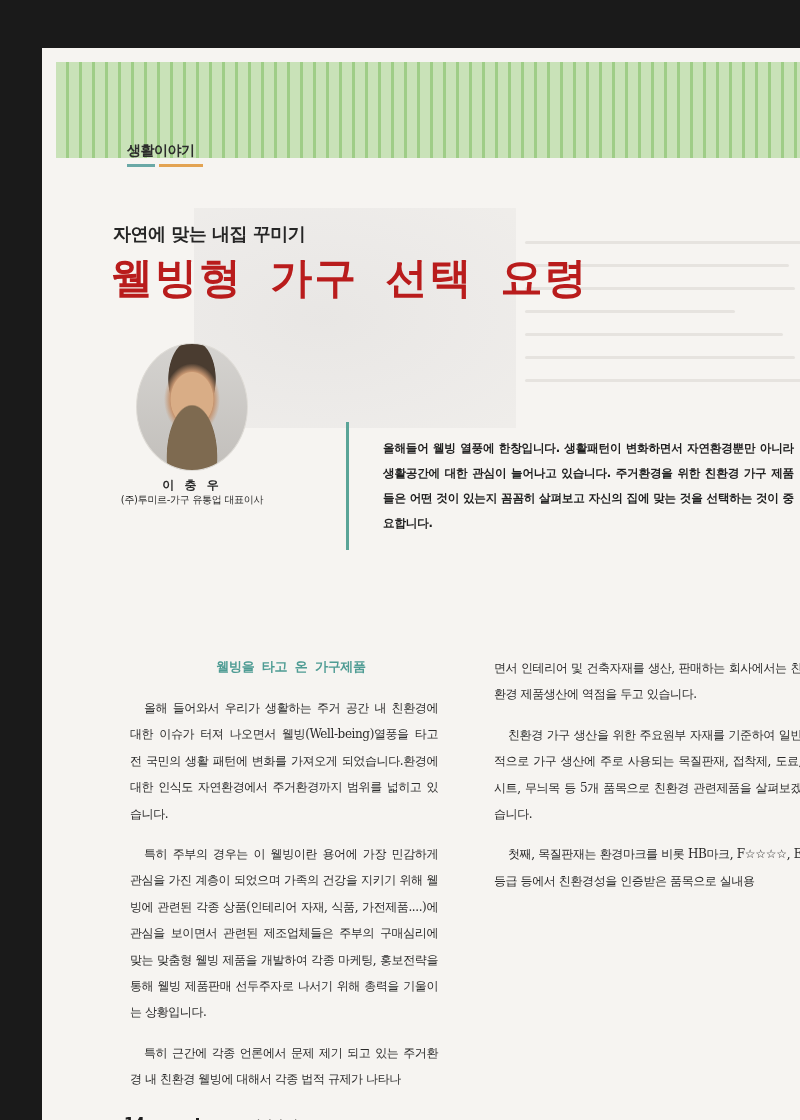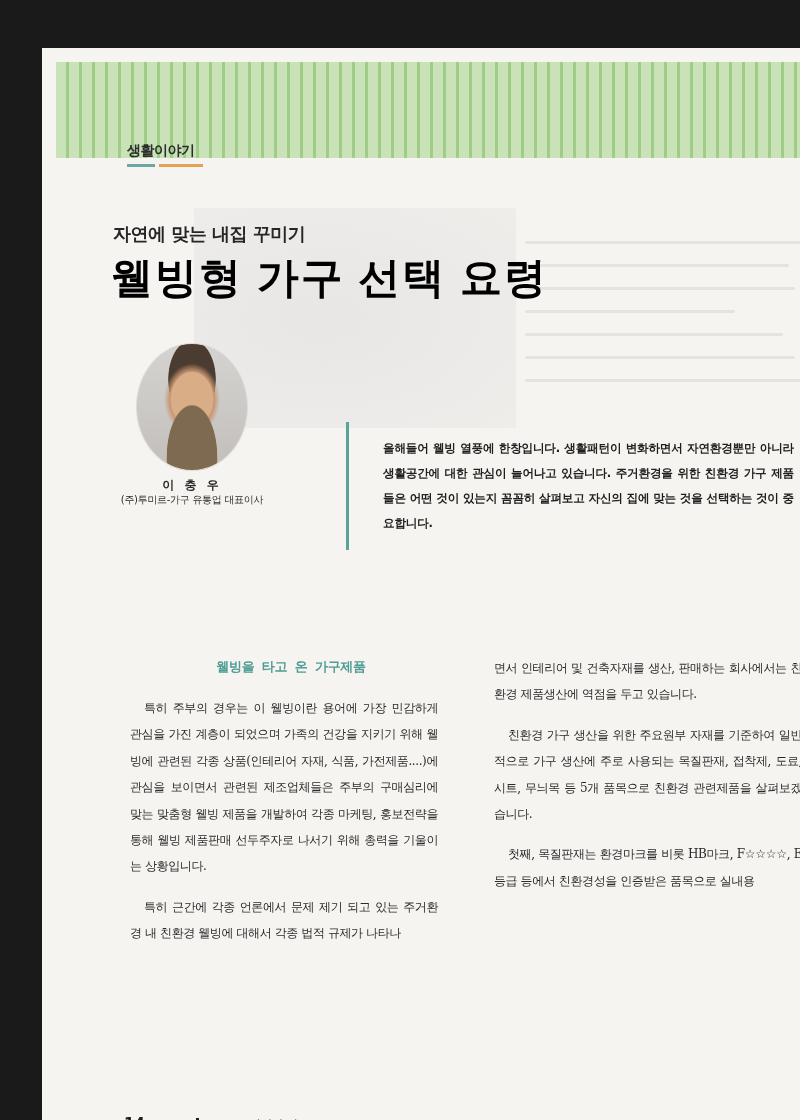--- a/index.html
+++ b/index.html
@@ -51,22 +51,22 @@
   .ghost-line {
     height: 3px; margin-bottom: 20px; background: #e6e3df; border-radius: 2px;
   }
 
   .subtitle {
     position: absolute; left: 57px; top: 160px;
     font-size: 18px; font-weight: bold; color: #262626; letter-spacing: -0.5px;
   }
   .title {
     position: absolute; left: 55px; top: 188px;
-    font-family: Liberation Sans, sans-serif; font-weight: bold;
-    font-size: 42px; color: #000000; letter-spacing: 2px;
+    font-family: Liberation Mono, monospace; font-weight: bold;
+    font-size: 42px; color: #b91c1c; letter-spacing: 2px;
   }
 
   
   .author-photo {
     position: absolute; left: 80px; top: 281px; width: 112px; height: 128px;
     border-radius: 50%;
     background: radial-gradient(ellipse at 50% 90%, #7e6a50 0 32%, transparent 33%),
                 radial-gradient(ellipse at 50% 44%, #d9ad86 0 27%, #c69570 28%, transparent 36%),
                 radial-gradient(ellipse at 50% 28%, #4a3c30 0 30%, transparent 31%),
                 linear-gradient(#d5d3d0, #c2bfbb);
@@ -145,20 +145,21 @@
   <div class="author-photo"></div>
   <div class="author-name">이 충 우</div>
   <div class="author-affiliation">(주)투미르-가구 유통업 대표이사</div>
 
   <div class="lead">
     <p class="lead-text">올해들어 웰빙 열풍에 한창입니다. 생활패턴이 변화하면서 자연환경뿐만 아니라 생활공간에 대한 관심이 늘어나고 있습니다. 주거환경을 위한 친환경 가구 제품들은 어떤 것이 있는지 꼼꼼히 살펴보고 자신의 집에 맞는 것을 선택하는 것이 중요합니다.</p>
   </div>
 
   <div class="col col-left">
     <h3>웰빙을 타고 온 가구제품</h3>
+    <p>올해 들어와서 우리가 생활하는 주거 공간 내 친환경에 대한 이슈가 터져 나오면서 웰빙(Well-being)열풍을 타고 전 국민의 생활 패턴에 변화를 가져오게 되었습니다.환경에 대한 인식도 자연환경에서 주거환경까지 범위를 넓히고 있습니다.</p>
     <p>특히 주부의 경우는 이 웰빙이란 용어에 가장 민감하게 관심을 가진 계층이 되었으며 가족의 건강을 지키기 위해 웰빙에 관련된 각종 상품(인테리어 자재, 식품, 가전제품....)에 관심을 보이면서 관련된 제조업체들은 주부의 구매심리에 맞는 맞춤형 웰빙 제품을 개발하여 각종 마케팅, 홍보전략을 통해 웰빙 제품판매 선두주자로 나서기 위해 총력을 기울이는 상황입니다.</p>
     <p>특히 근간에 각종 언론에서 문제 제기 되고 있는 주거환경 내 친환경 웰빙에 대해서 각종 법적 규제가 나타나</p>
   </div>
 
   <div class="col col-right">
     <p class="cont">면서 인테리어 및 건축자재를 생산, 판매하는 회사에서는 친환경 제품생산에 역점을 두고 있습니다.</p>
     <p>친환경 가구 생산을 위한 주요원부 자재를 기준하여 일반적으로 가구 생산에 주로 사용되는 목질판재, 접착제, 도료, 시트, 무늬목 등 5개 품목으로 친환경 관련제품을 살펴보겠습니다.</p>
     <p>첫째, 목질판재는 환경마크를 비롯 HB마크, F☆☆☆☆, E등급 등에서 친환경성을 인증받은 품목으로 실내용</p>
   </div>
 

